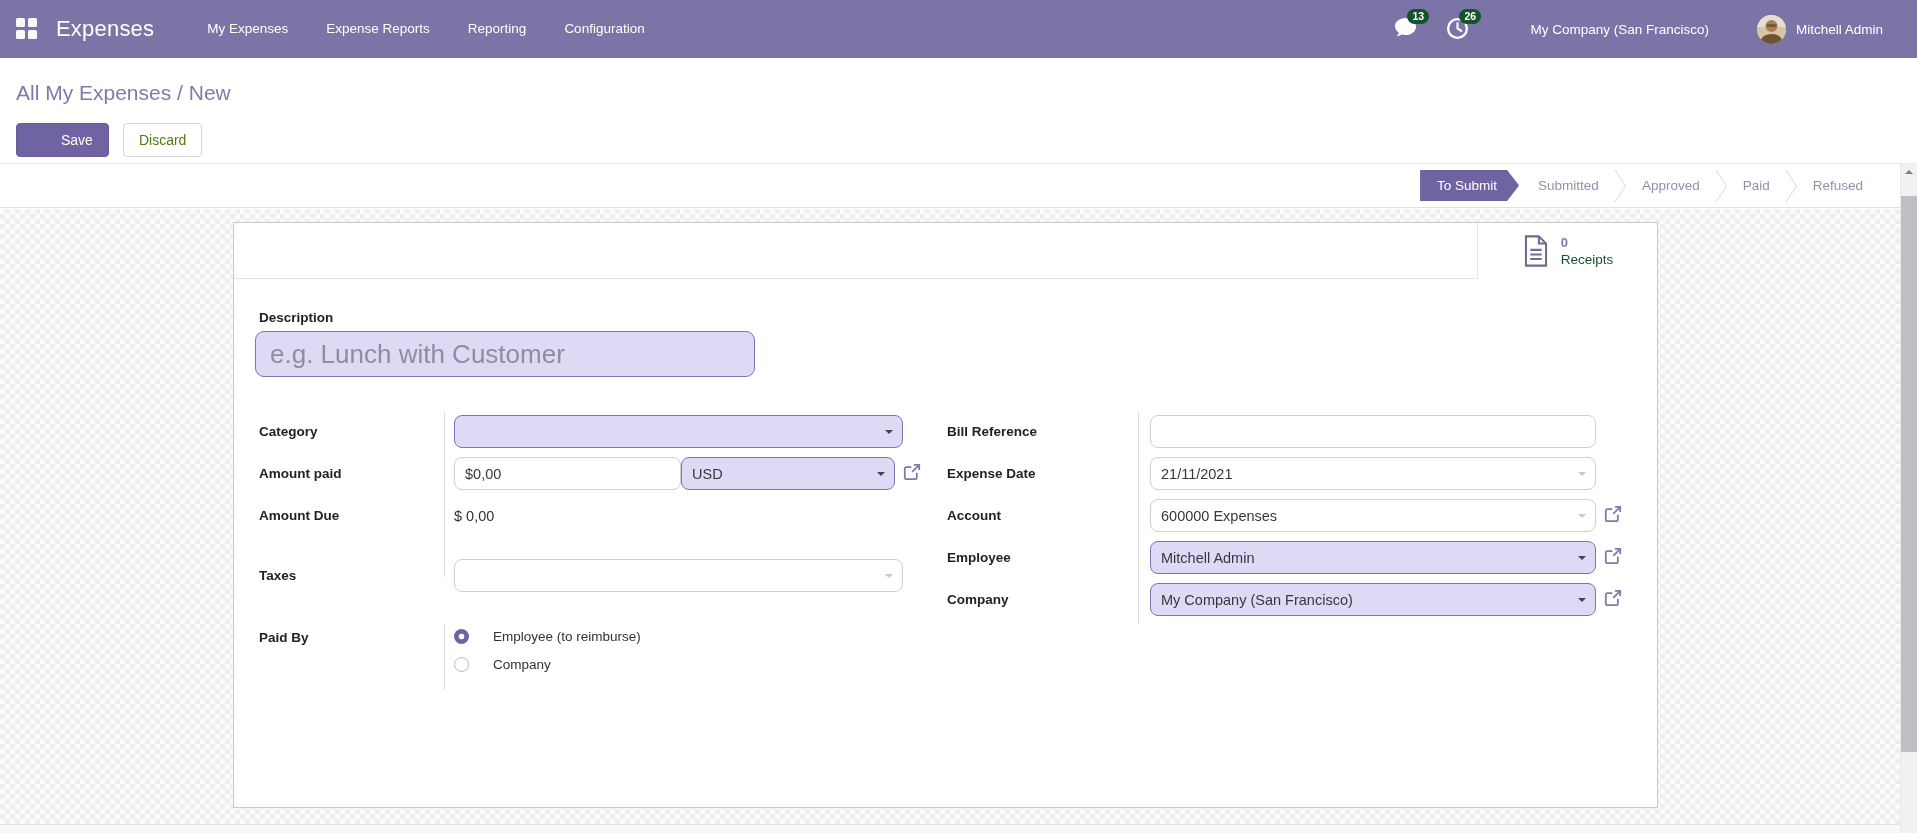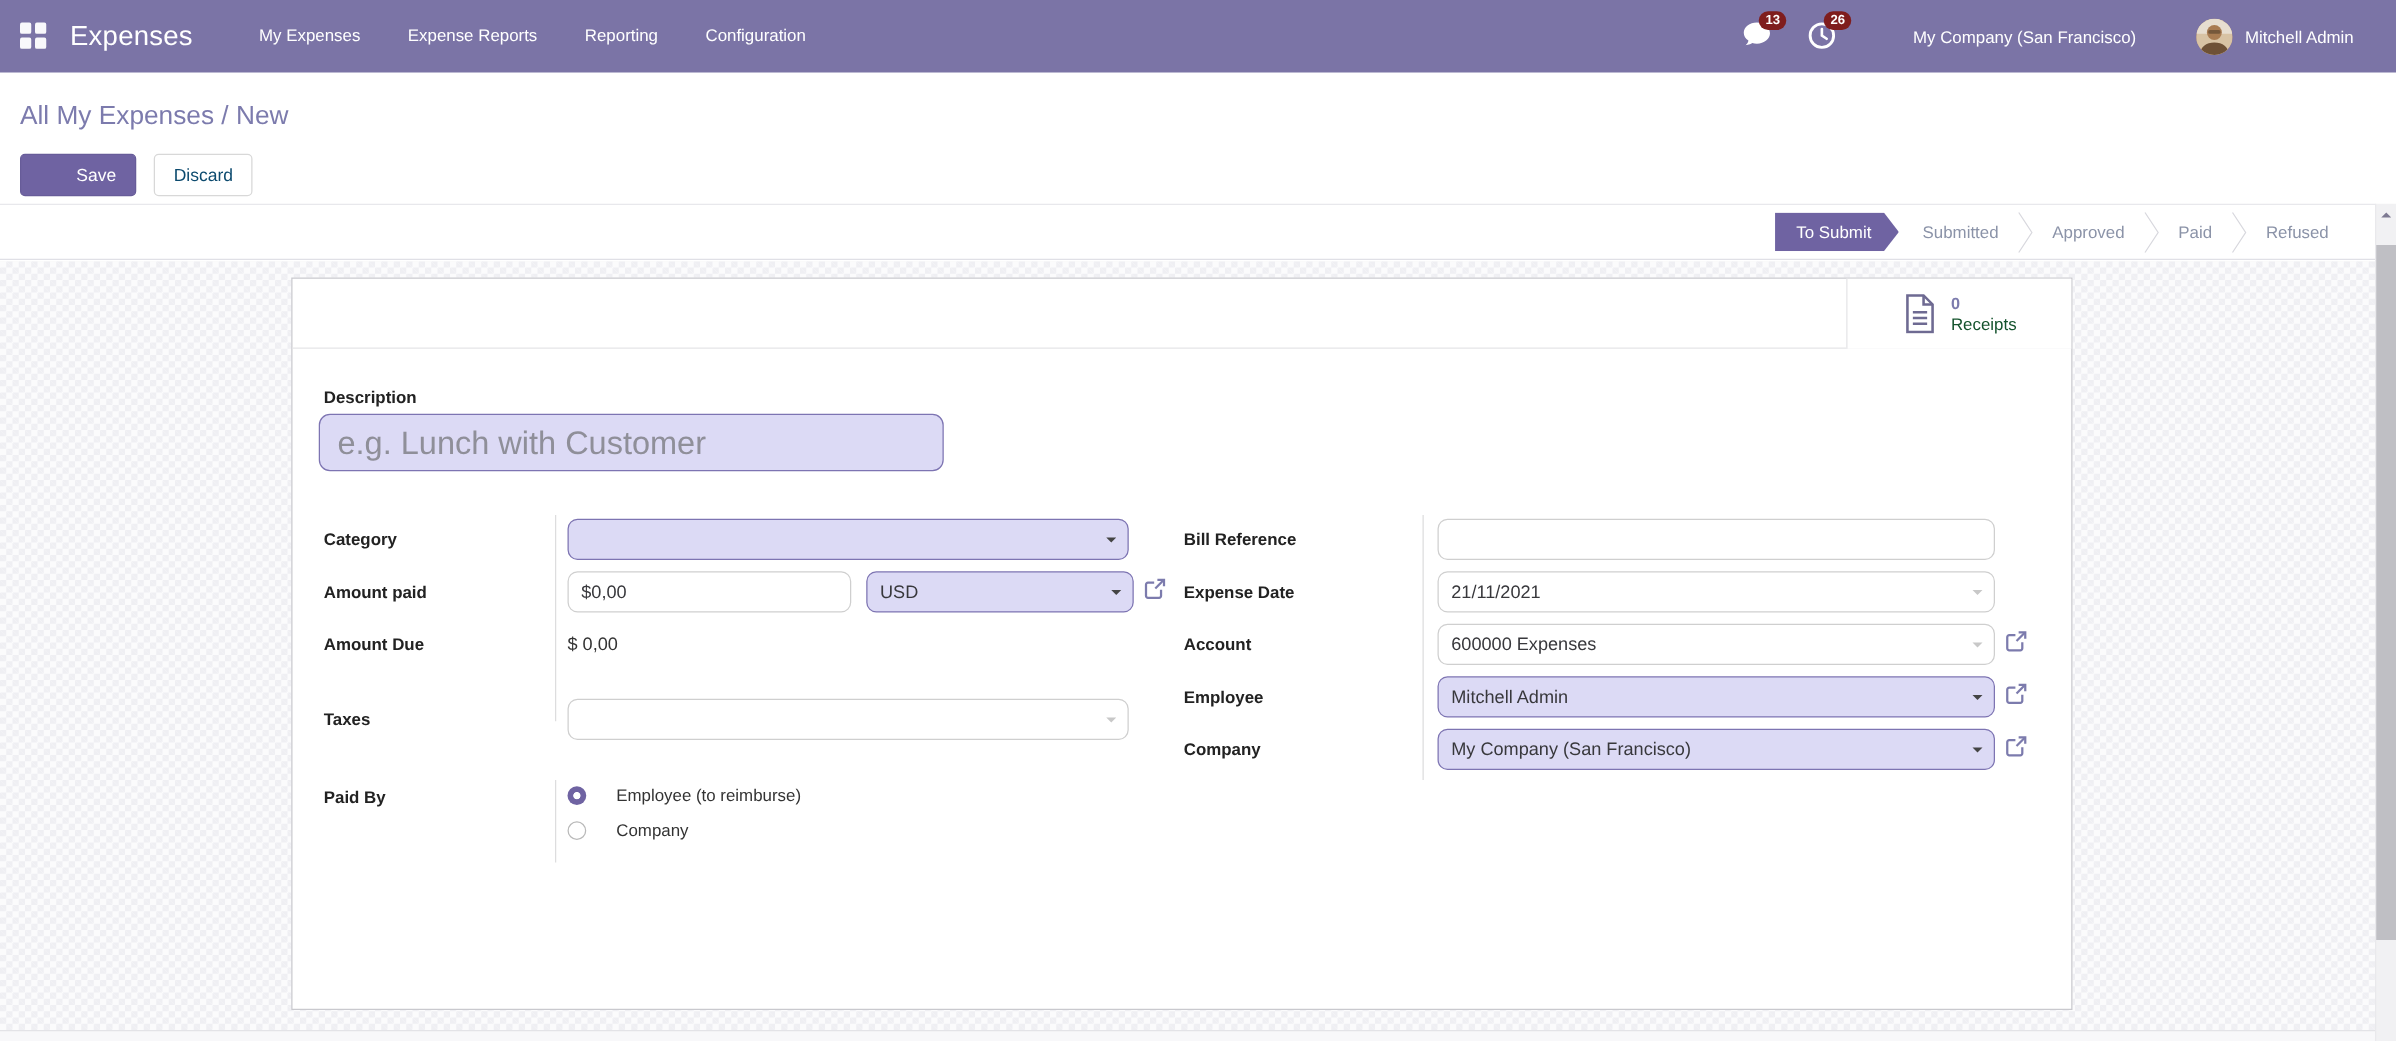--- a/index.html
+++ b/index.html
@@ -10,36 +10,36 @@
   
   .navbar { position:absolute; top:0; left:0; width:1917px; height:58px;
     background:#7b74a6; display:flex; align-items:center; padding:0 34px 0 16px; color:#fff; }
   .apps-btn { width:22px; height:22px; display:grid; grid-template-columns:9px 9px;
     grid-template-rows:9px 9px; gap:3px; cursor:pointer; }
   .apps-btn span { background:#fff; border-radius:1.5px; opacity:.95; }
   .brand { font-size:22px; margin-left:18px; margin-right:34px; letter-spacing:.2px; cursor:pointer; }
   .nav-item { font-size:13.5px; line-height:58px; padding:0 19px; cursor:pointer; white-space:nowrap; }
   .nav-right { margin-left:auto; display:flex; align-items:center; }
   .sysicon { position:relative; width:26px; height:24px; margin-left:26px; cursor:pointer; }
-  .badge { position:absolute; top:-8px; left:13px; background:#7f1d1d; color:#fff;
+  .badge { position:absolute; top:-8px; left:13px; background:#14532d; color:#fff;
     font-size:10.5px; font-weight:bold; padding:2px 5px; border-radius:9px; line-height:1; }
   .nav-company { font-size:13.5px; margin-left:58px; cursor:pointer; white-space:nowrap; }
   .avatar { width:29px; height:29px; border-radius:50%; overflow:hidden; margin-left:48px;
     flex:0 0 auto; background:#caa178; }
   .nav-user { font-size:13.5px; margin-left:10px; cursor:pointer; white-space:nowrap; }
 
   
   .control { position:absolute; top:66px; left:0; width:1917px; height:105px; background:#fff; }
   .breadcrumb { position:absolute; left:16px; top:15px; font-size:21px; color:#7c7bad; }
   .breadcrumb .crumb-link { cursor:pointer; }
   .btn-row { position:absolute; left:16px; top:57px; display:flex; gap:14px; }
   .btn { height:34px; padding:0 15px; font-size:14px; border-radius:4px; cursor:pointer;
     display:flex; align-items:center; border:1px solid transparent; }
   .btn-primary { background:#6f63a2; border-color:#675c99; color:#fff;padding-left:44px; }
-  .btn-secondary { background:#fff; border-color:#d8d8d8; color:#0c4a6e; }
+  .btn-secondary { background:#fff; border-color:#d8d8d8; color:#4d7c0f; }
 
   
   .statusbar { position:absolute; top:163px; left:0; width:1900px; height:45px; background:#fff;
     border-top:1px solid #e8e8ec; border-bottom:1px solid #e0e0e6;
     display:flex; justify-content:flex-end; align-items:center; padding-right:22px; }
   .step { font-size:13.5px; color:#8b93a8; padding:0 15px; cursor:pointer; white-space:nowrap; }
   .step-active { background:#6f63a2; color:#fff; height:31px; line-height:31px;
     padding:0 22px 0 17px; margin-right:4px;
     clip-path:polygon(0 0, calc(100% - 12px) 0, 100% 50%, calc(100% - 12px) 100%, 0 100%); }
   .step-sep { display:flex; align-items:center; }
@@ -218,21 +218,21 @@
         <div class="flabel">Category</div>
         <div class="fld fld-req" style="width:449px">
           <span></span>
           <span class="caret"></span>
         </div>
       </div>
 
       <div class="lrow" style="top:234px">
         <div class="flabel">Amount paid</div>
         <input class="fld" style="width: 227px; padding-right: 10px;" type="text" value="$0,00">
-        <div class="fld fld-req" style="width:214px; margin-left:12px">
+        <div class="fld fld-req" style="width:214px; margin-left:0">
           <span>USD</span>
           <span class="caret"></span>
         </div>
         <span class="ext-link">
           <svg width="18" height="18" viewBox="0 0 16 16">
             <path d="M12.3 8.7V13a1.4 1.4 0 0 1-1.4 1.4H3A1.4 1.4 0 0 1 1.6 13V5.1A1.4 1.4 0 0 1 3 3.7h4.4" fill="none" stroke="#7c7bad" stroke-width="1.6"></path>
             <path d="M9.7 1.6h4.7v4.7" fill="none" stroke="#7c7bad" stroke-width="1.6"></path>
             <path d="M14.2 1.8 8.2 7.8" stroke="#7c7bad" stroke-width="1.6"></path>
           </svg>
         </span>

